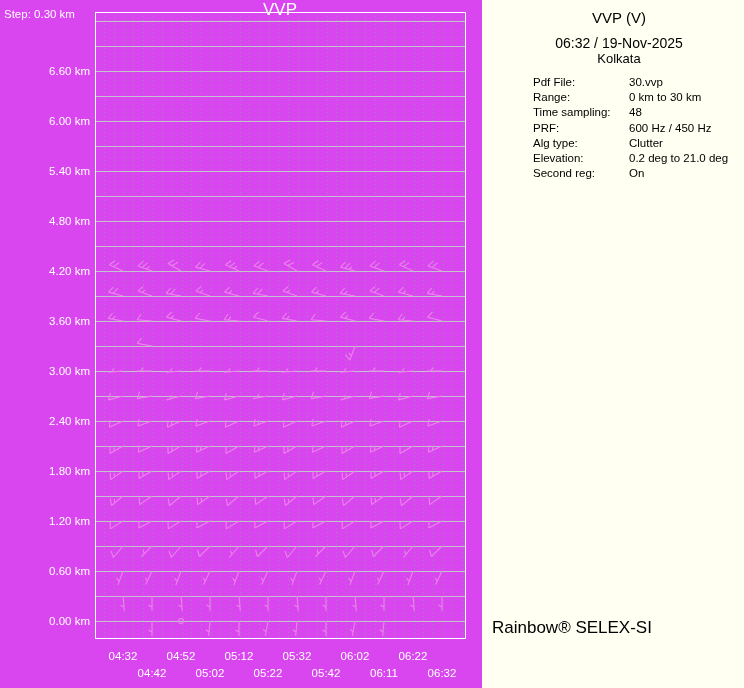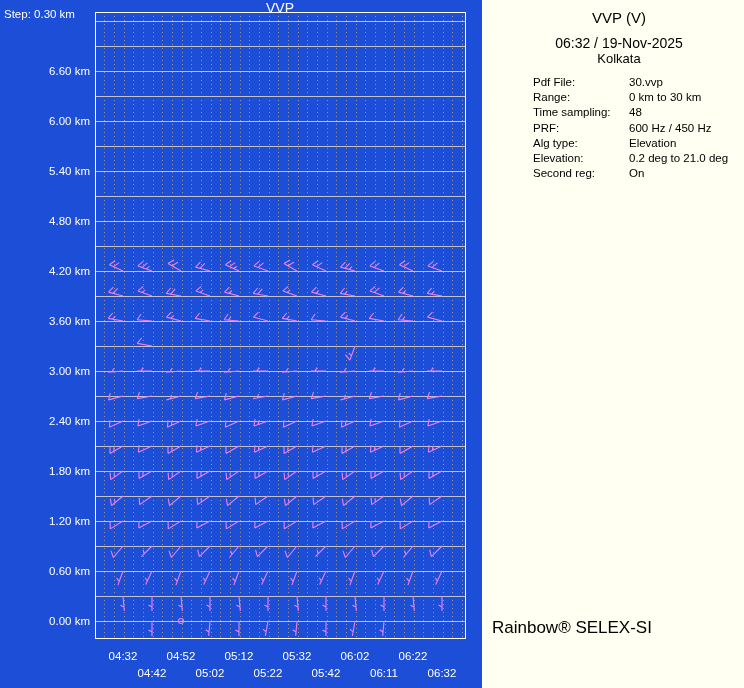--- a/index.html
+++ b/index.html
@@ -1,19 +1,19 @@
 <!DOCTYPE html>
 <html><head>
 <meta charset="utf-8">
 <style>
   html,body{margin:0;padding:0;background:#222;}
-  .screen{position:relative;width:744px;height:688px;background:#1d4ed8;overflow:hidden;
+  .screen{position:relative;width:744px;height:688px;background:#d946ef;overflow:hidden;
           font-family:"Liberation Sans","DejaVu Sans",sans-serif;}
   .step-label{position:absolute;left:4px;top:8px;color:#fff;font-size:11.5px;white-space:nowrap;}
-  .plot-title{position:absolute;left:95px;top:0px;width:370px;text-align:center;color:#fff;font-size:14px;}
+  .plot-title{position:absolute;left:95px;top:0px;width:370px;text-align:center;color:#fff;font-size:17px;}
   svg.plot{position:absolute;left:0;top:0;}
   svg.plot text{fill:#ffffff;font-size:11.5px;font-family:"Liberation Sans","DejaVu Sans",sans-serif;}
   .vgrid{stroke:#8f93a3;stroke-width:1;stroke-dasharray:1 3;shape-rendering:crispEdges;}
   .hgrid{stroke:#c2c2ca;stroke-width:1;shape-rendering:crispEdges;}
   .pborder{fill:none;stroke:#ffffff;stroke-width:1;shape-rendering:crispEdges;}
   .info-panel{position:absolute;left:482px;top:0;width:274px;height:688px;background:#fffff2;color:#000;}
   .info-title{text-align:center;font-size:15px;margin-top:9px;}
   .info-datetime{text-align:center;font-size:14px;margin-top:9px;}
   .info-site{text-align:center;font-size:13px;}
   .info-fields{margin:9px 0 0 10px;font-size:11.5px;}
@@ -311,21 +311,21 @@
         <div class="param-row">
           <span class="param-label">Time sampling:</span>
           <span class="param-value">48</span>
         </div>
         <div class="param-row">
           <span class="param-label">PRF:</span>
           <span class="param-value">600 Hz / 450 Hz</span>
         </div>
         <div class="param-row">
           <span class="param-label">Alg type:</span>
-          <span class="param-value">Elevation</span>
+          <span class="param-value">Clutter</span>
         </div>
         <div class="param-row">
           <span class="param-label">Elevation:</span>
           <span class="param-value">0.2 deg to 21.0 deg</span>
         </div>
         <div class="param-row">
           <span class="param-label">Second reg:</span>
           <span class="param-value">On</span>
         </div>
       </div>

